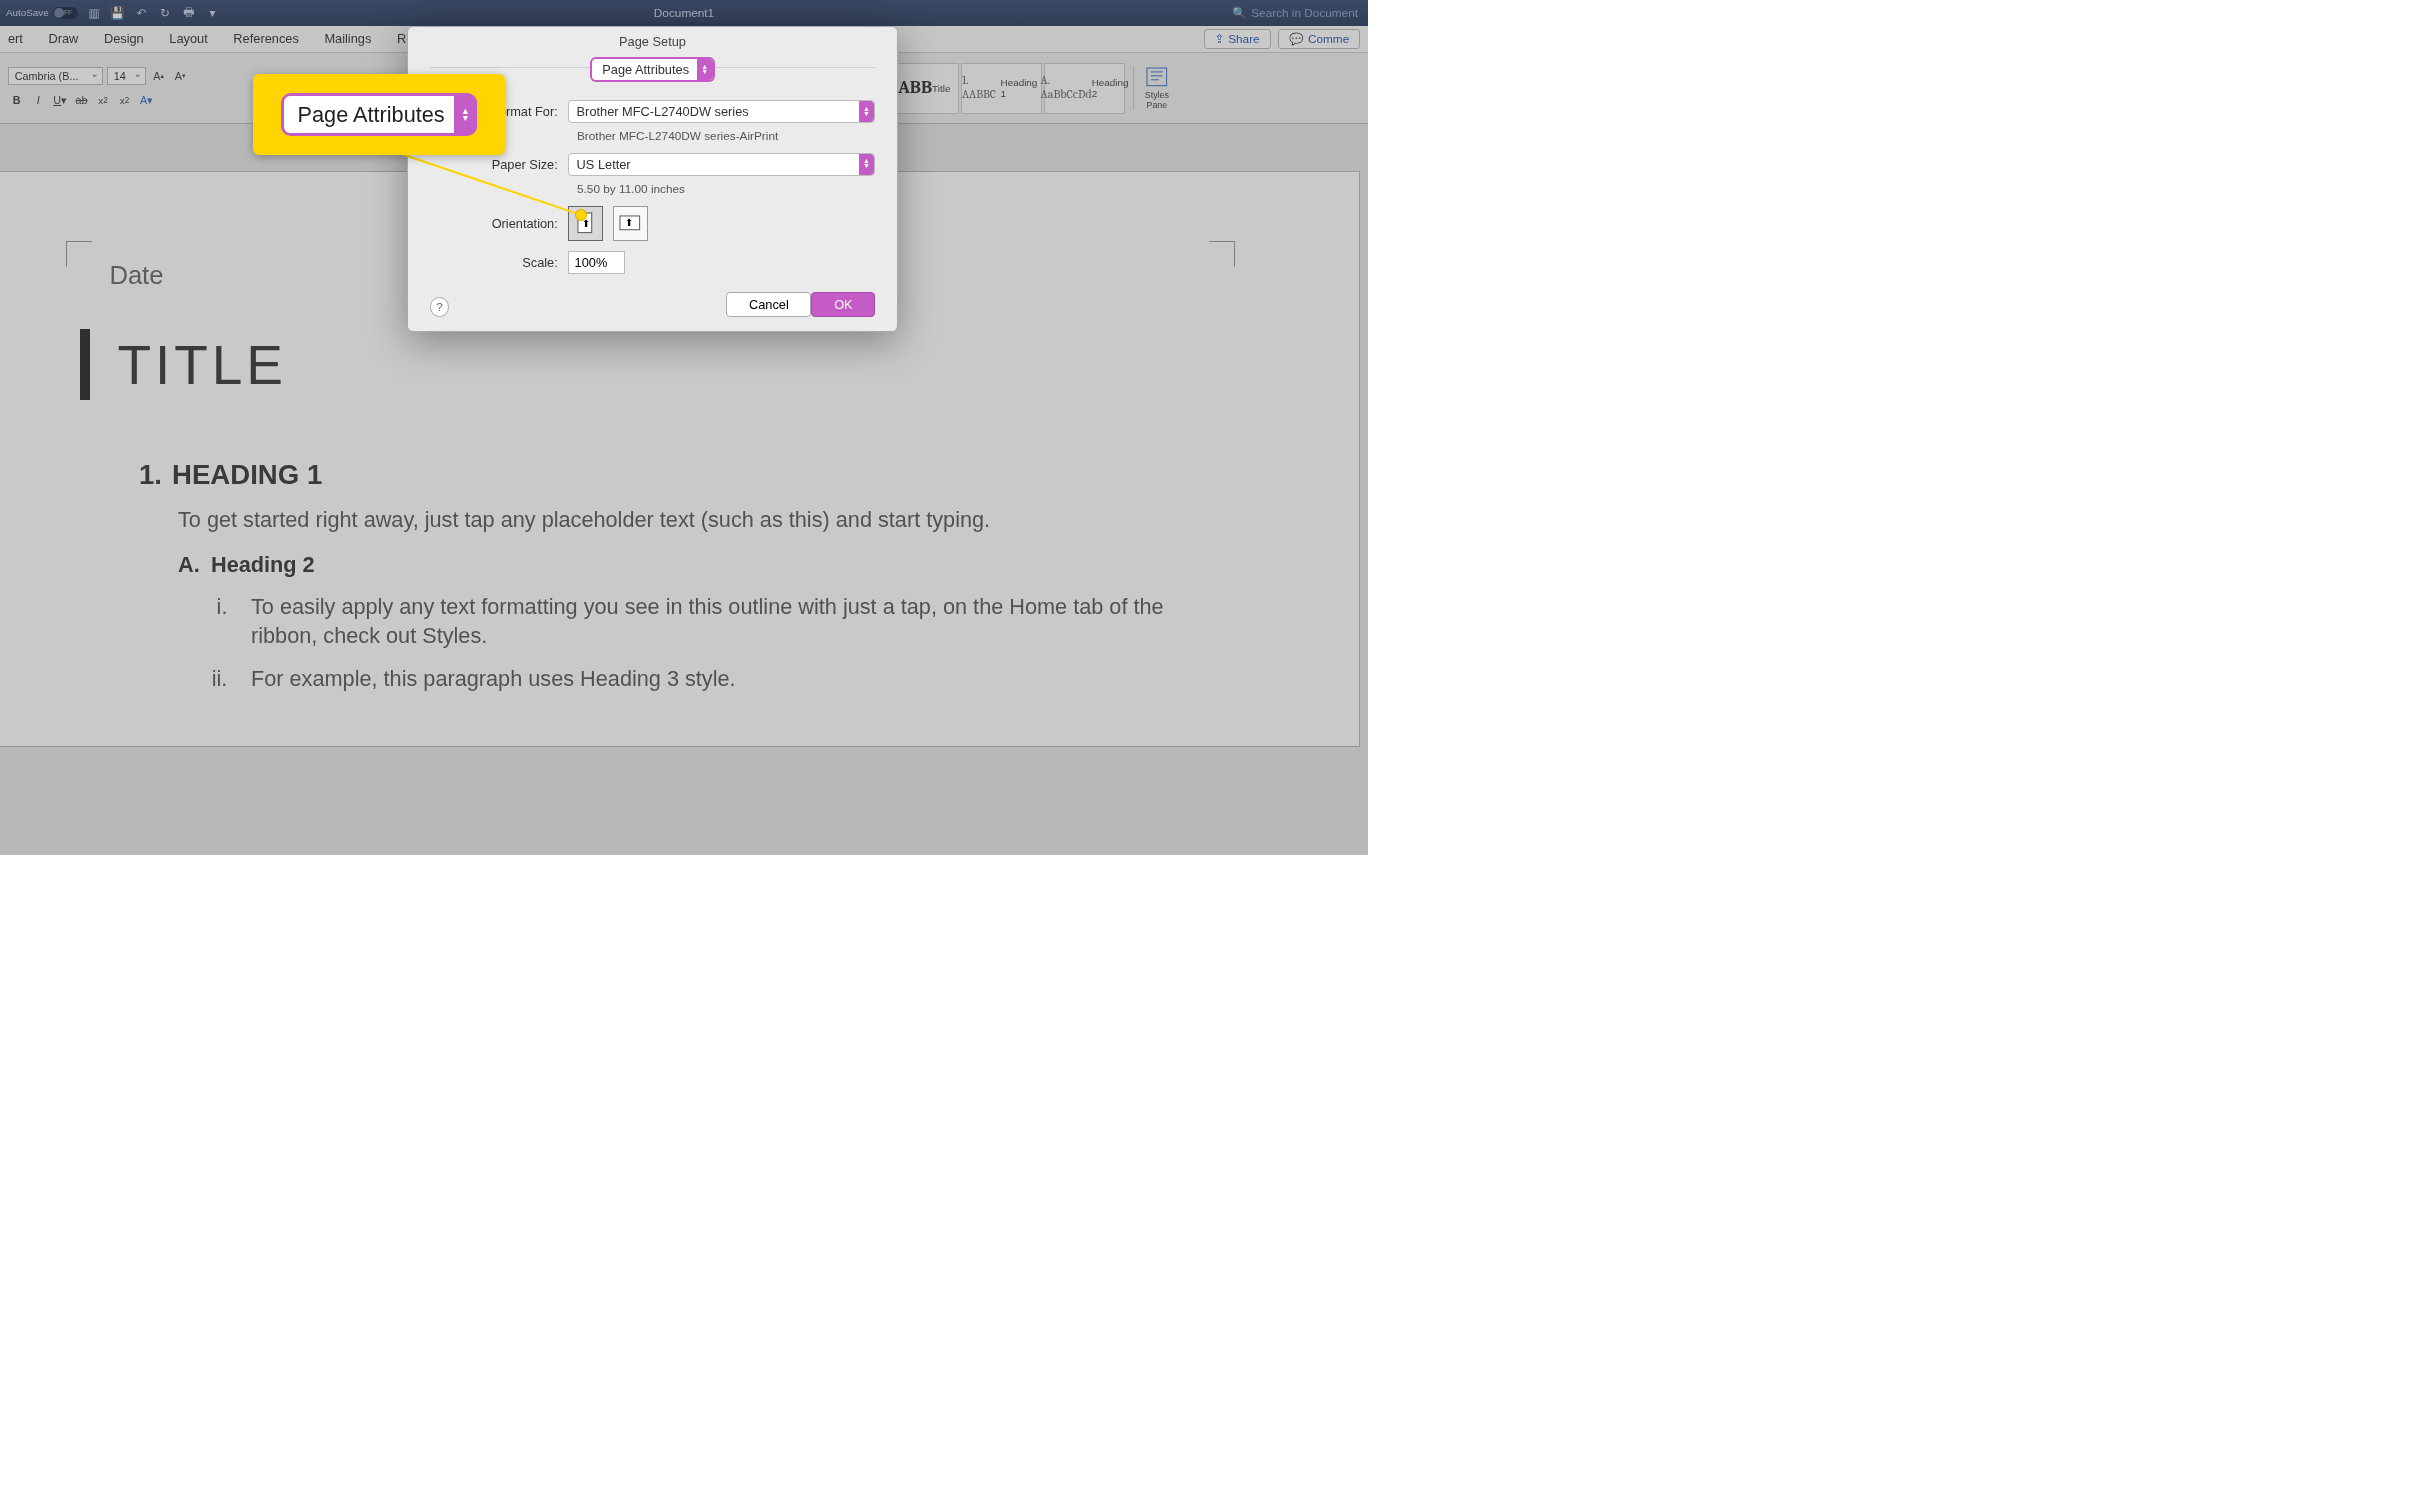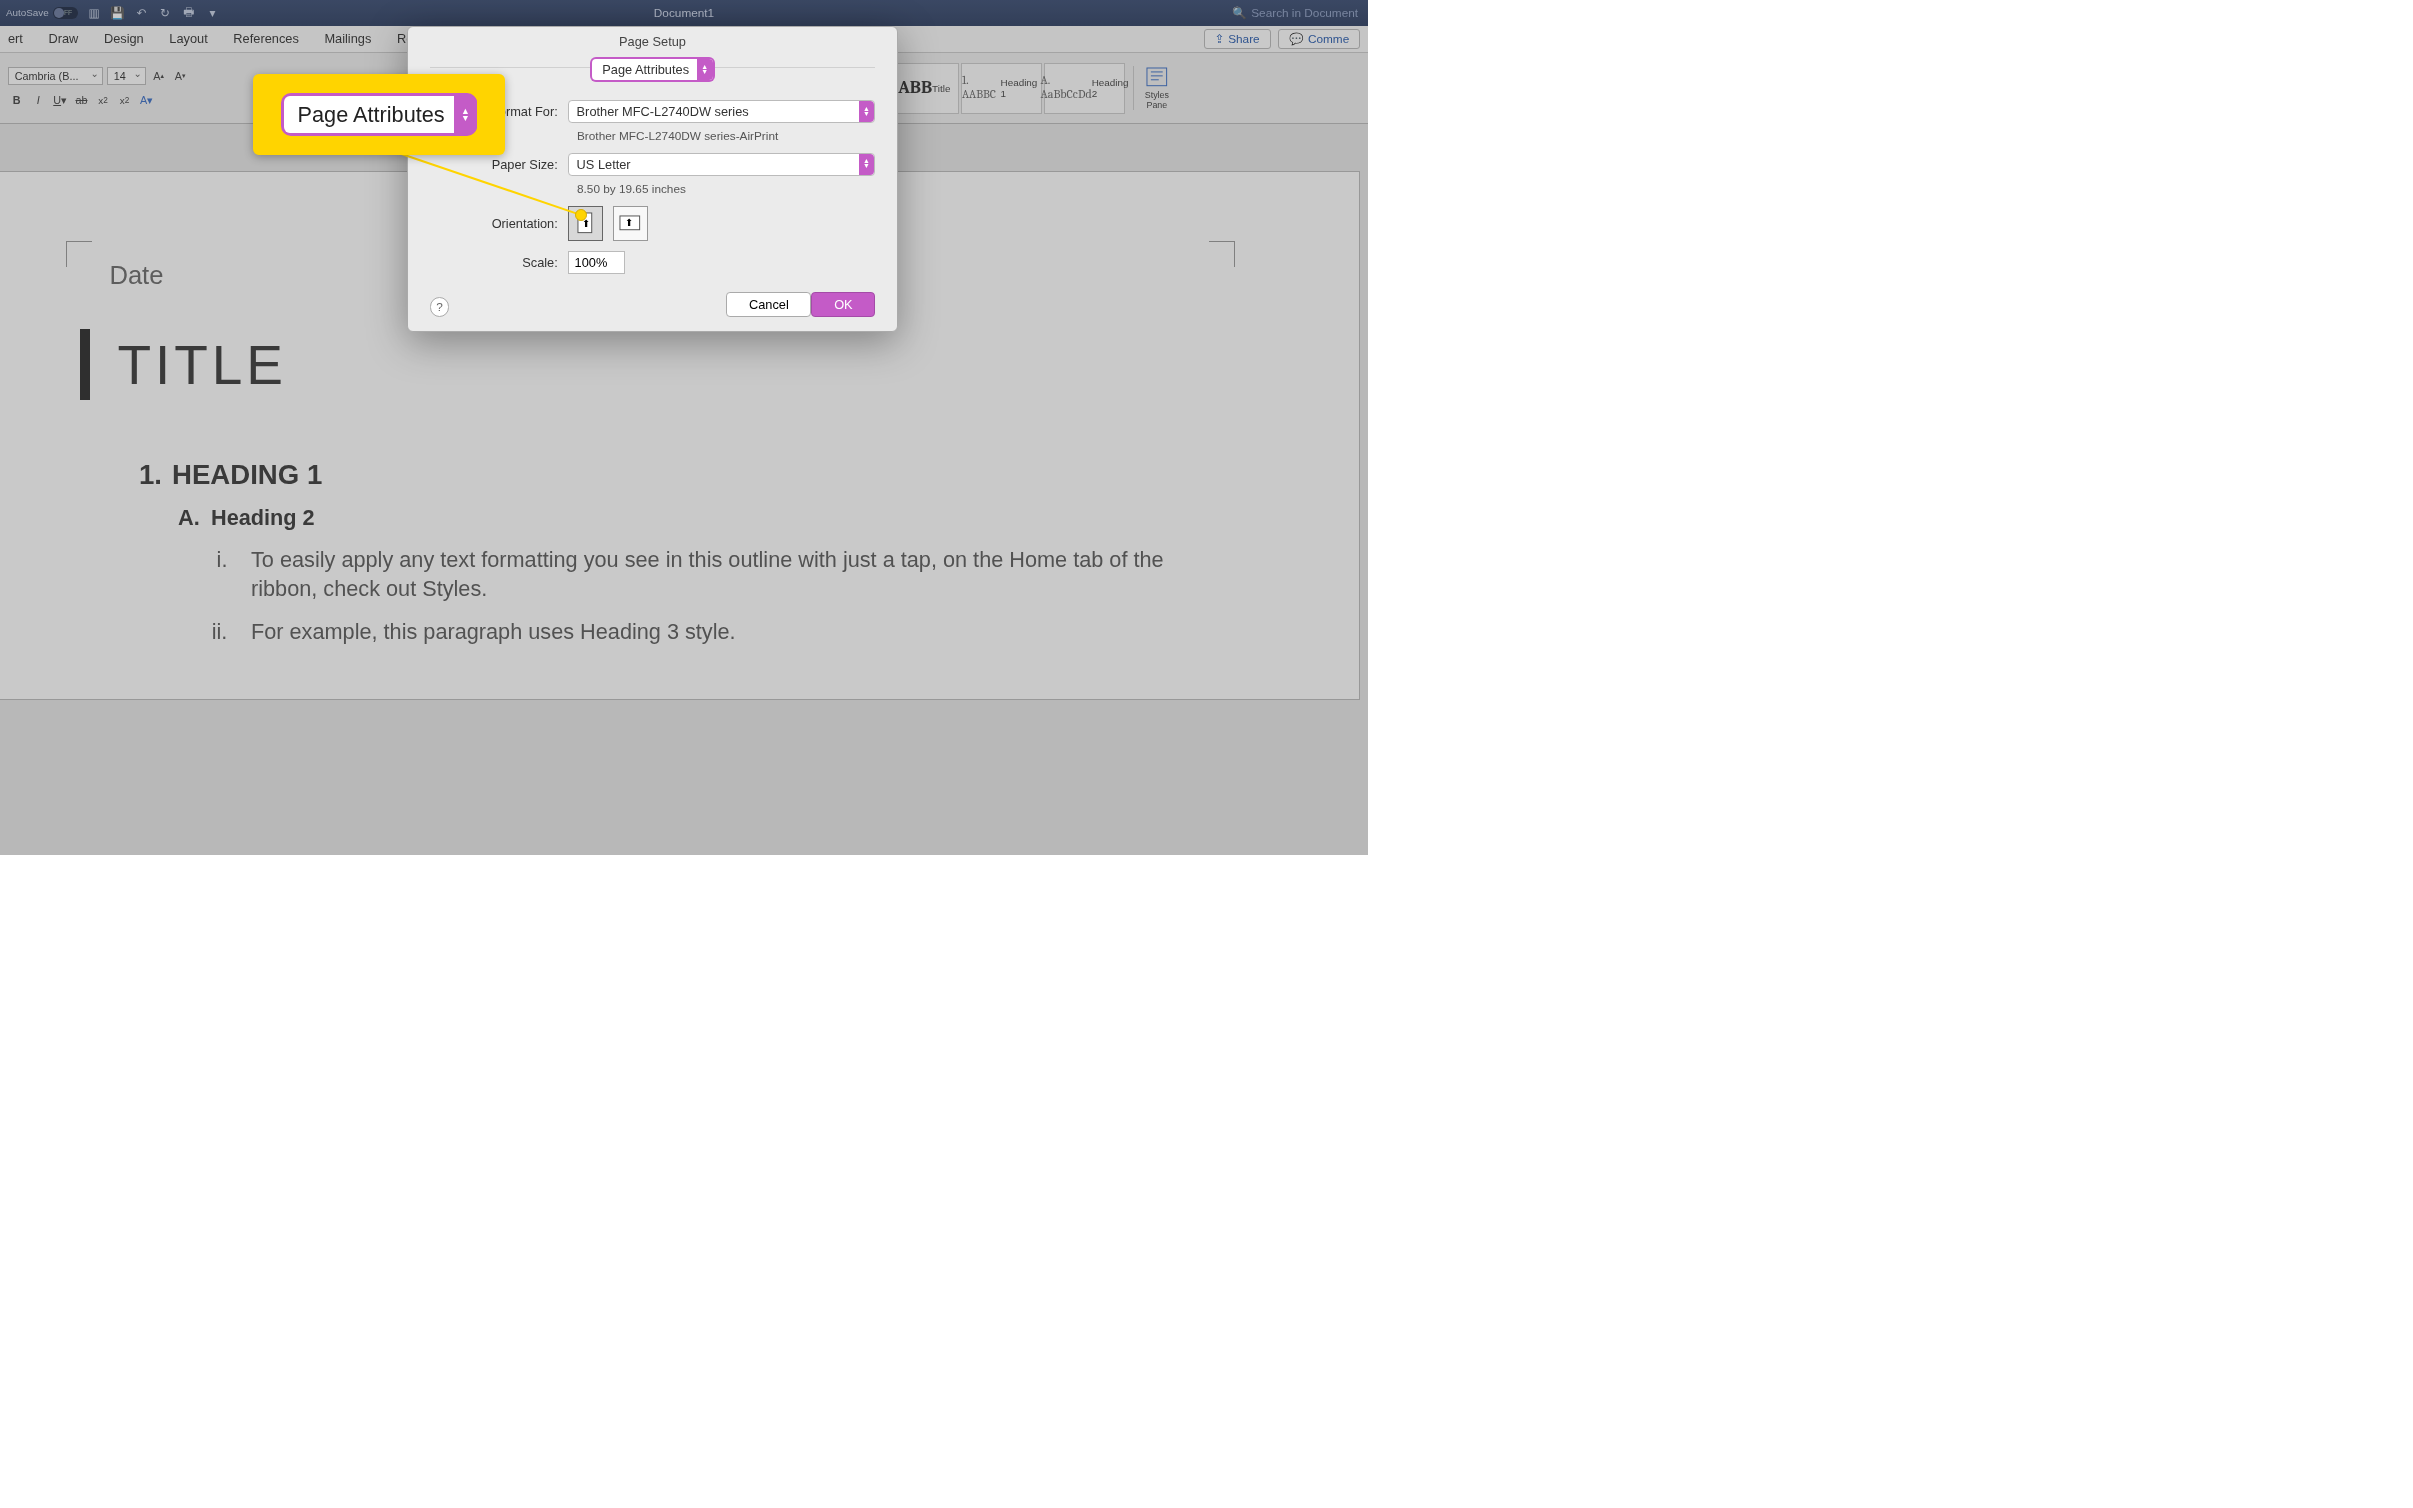--- a/index.html
+++ b/index.html
@@ -234,20 +234,21 @@
 <div class="docarea">
   <div class="page">
     <div class="corner tl"></div>
     <div class="corner tr"></div>
     <div class="date">Date</div>
     <div class="titleblock">
       <div class="titlebar-accent"></div>
       <div class="title">TITLE</div>
     </div>
     <h1><span class="num">1.</span><span>HEADING 1</span></h1>
+    <p class="body">To get started right away, just tap any placeholder text (such as this) and start typing.</p>
     <h2><span class="letter">A.</span><span>Heading 2</span></h2>
     <div class="li3">
         <div class="roman">i.</div>
         <div class="txt">To easily apply any text formatting you see in this outline with just a tap, on the Home tab of the ribbon, check out Styles.</div>
       </div>
     <div class="li3">
         <div class="roman">ii.</div>
         <div class="txt">For example, this paragraph uses Heading 3 style.</div>
       </div>
   </div>
@@ -268,21 +269,21 @@
         <div class="dselect"><span>Brother MFC-L2740DW series</span><span class="arrows">▲<br>▼</span></div>
       </div>
     </div>
   <div class="sub">Brother MFC-L2740DW series-AirPrint</div>
   <div class="row">
       <div class="lbl">Paper Size:</div>
       <div class="val">
         <div class="dselect"><span>US Letter</span><span class="arrows">▲<br>▼</span></div>
       </div>
     </div>
-  <div class="sub">8.50 by 19.65 inches</div>
+  <div class="sub">5.50 by 11.00 inches</div>
   <div class="row">
       <div class="lbl">Orientation:</div>
       <div class="val orient">
     <div class="obtn sel">
           <svg width="19.7" height="23.6" viewBox="0 0 20 24" style="font-size:14px">
             <rect x="3" y="2" width="14" height="20" fill="#fff" stroke="#555"></rect>
             <text x="7" y="16" font-size="10">⬆</text>
           </svg>
         </div>
     <div class="obtn">

